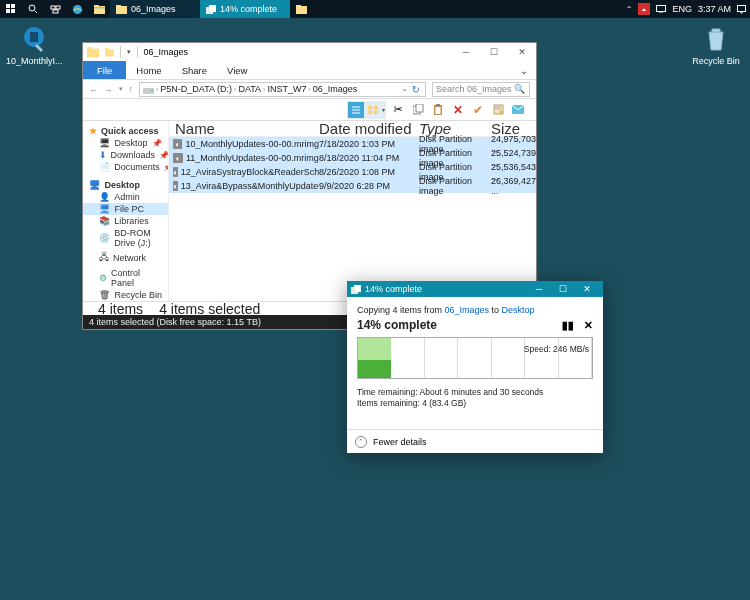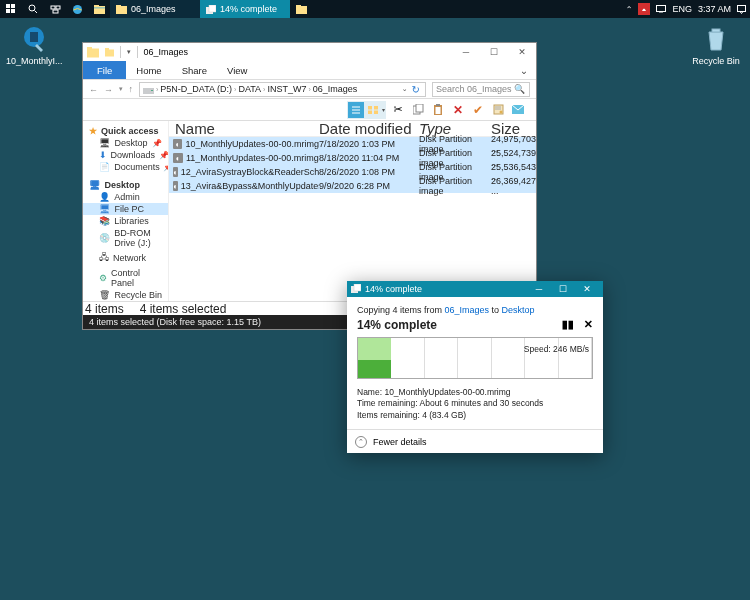--- a/index.html
+++ b/index.html
@@ -48,21 +48,21 @@
   .c-name { width:150px; padding-left:6px;}
   .c-date { width:100px;}
   .c-type { width:72px;font-style:italic;}
   .c-size { flex:1;}
   .row { height:14px; display:flex; align-items:center; font-size:9px; color:#222; background:#cde8ff; }
   .r-name { width:150px; padding-left:4px; display:flex; align-items:center; gap:3px; white-space:nowrap; overflow:hidden; text-overflow:ellipsis;}
   .r-date { width:100px;}
   .r-type { width:72px;}
   .r-size { flex:1;}
   .macicon { width:10px; height:10px; display:inline-flex; align-items:center; justify-content:center; font-size:8px; background:#888; color:#fff; border-radius:1px;}
-  .statusbar { height:14px; border-top:1px solid #ddd; display:flex; align-items:center; font-size:12px; color:#222; padding:0 2px; gap:16px; }
+  .statusbar { height:14px; border-top:1px solid #ddd; display:flex; align-items:center; font-size:14px; color:#222; padding:0 15px; gap:16px; }
   .statusbar2 { height:14px; background:#222; color:#eee; font-size:9px; display:flex; align-items:center; padding:0 6px;}
   
   .copydlg { position:absolute; left:347px; top:281px; width:256px; height:172px; background:#fff; box-shadow:0 4px 20px rgba(0,0,0,0.4); display:flex; flex-direction:column; }
   .cd-title { height:16px; background:#0d8aa6; color:#fff; display:flex; align-items:center; font-size:9px; padding:0 4px; }
   .cd-winbtns { margin-left:auto; display:flex; height:100%; gap:0; }
   .cd-winbtn { width:24px; display:flex; align-items:center; justify-content:center; color:#fff;}
   .cd-winbtn.close { background:transparent;}
   .cd-body { padding:8px 10px; flex:1; font-size:9px; color:#222; }
   .cd-link { color:#0066cc; }
   .cd-head { display:flex; align-items:center; margin-top:3px; }
@@ -426,21 +426,20 @@
       <div class="cd-cell" style="flex:1"></div>
         <div class="cd-cell" style="flex:1"></div>
         <div class="cd-cell" style="flex:1"></div>
         <div class="cd-cell" style="flex:1"></div>
         <div class="cd-cell" style="flex:1"></div>
         <div class="cd-cell" style="flex:1"></div>
         <div class="cd-cell" style="flex:1"></div>
       <div class="cd-speed-label">Speed: 246 MB/s</div>
     </div>
     <div class="cd-details">
-      <div><span>Name:  </span><span>10_MonthlyUpdates-00-00.mrimg</span></div>
       <div><span>Time remaining:  </span><span>About 6 minutes and 30 seconds</span></div>
       <div><span>Items remaining:  </span><span>4 (83.4 GB)</span></div>
     </div>
   </div>
   <div class="cd-footer">
     <span class="chevcircle">⌃</span>
     <span>Fewer details</span>
   </div>
 </div>
 

